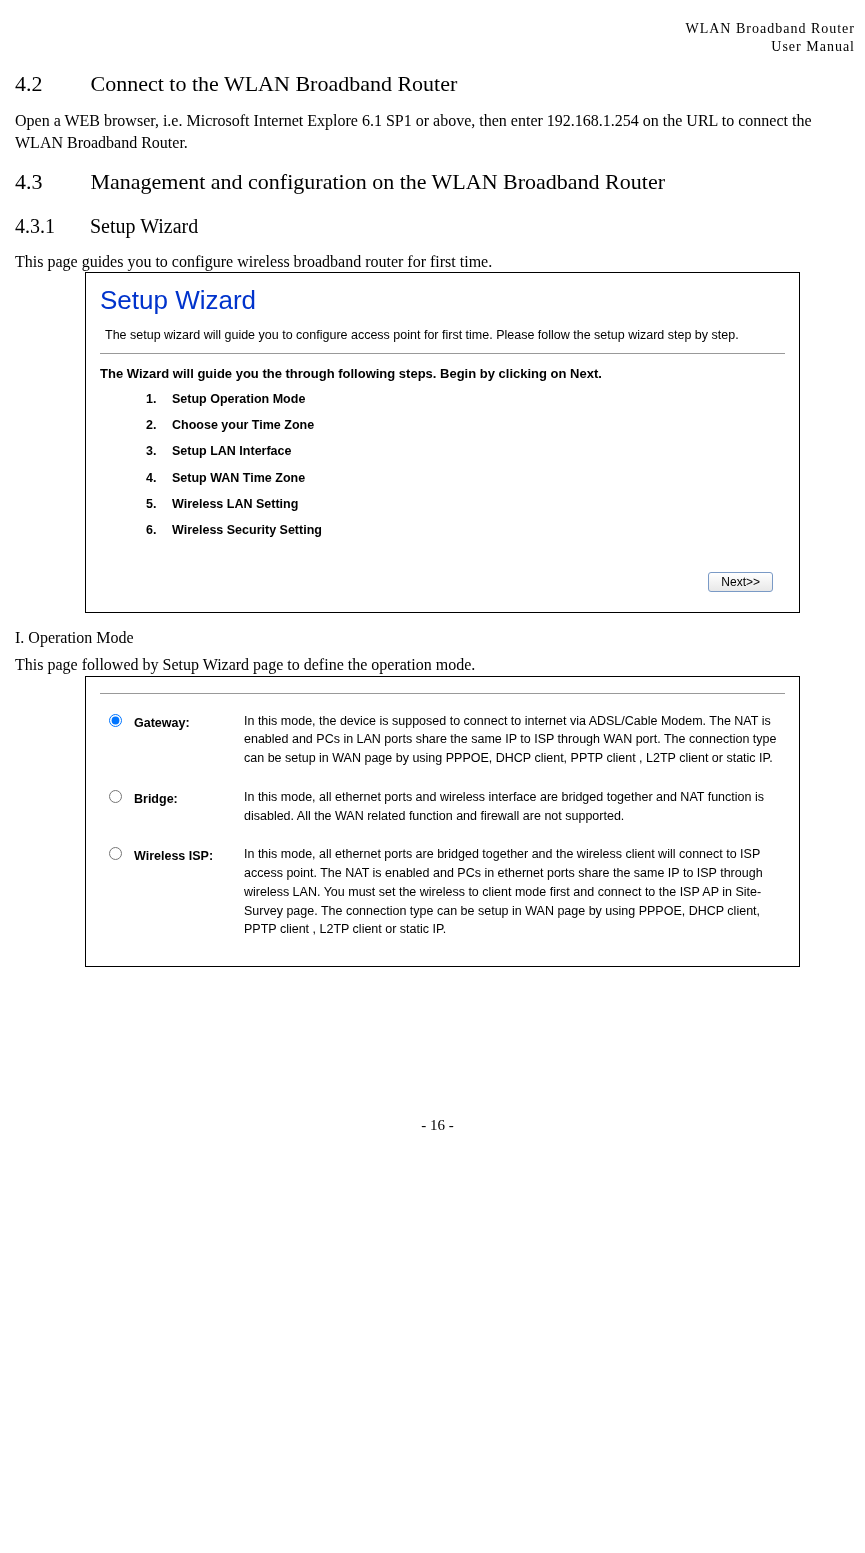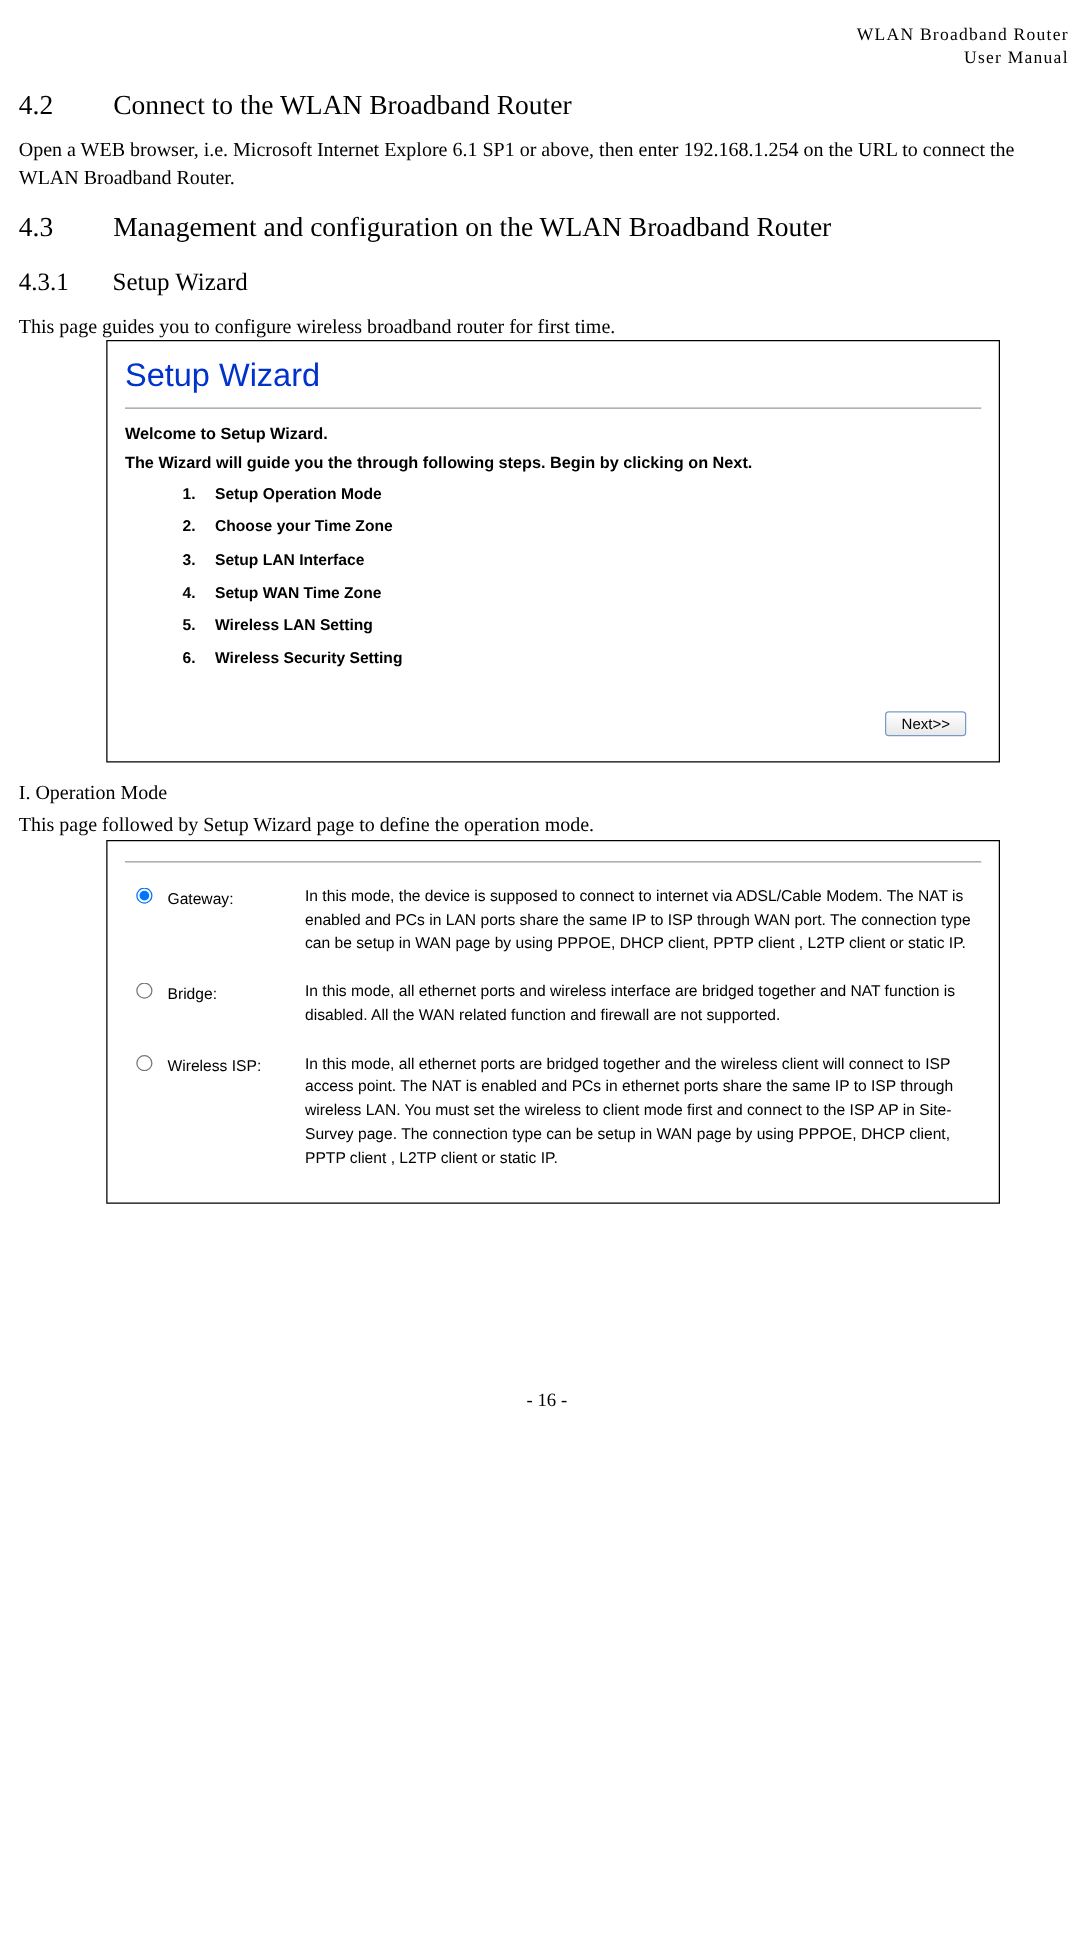--- a/index.html
+++ b/index.html
@@ -107,21 +107,21 @@
       vertical-align: top;
       padding: 6px 8px 14px 4px;
       line-height: 1.5;
     }
     .op-mode-table td.radio-cell {
       width: 22px;
       padding-top: 8px;
     }
     .op-mode-table td.label-cell {
       width: 110px;
-      font-weight: normal;
+      font-weight: bold;
       padding-top: 8px;
     }
     input[type="radio"] {
       margin: 0;
     }
     .bottom-btn-row {
       padding: 10px 0 4px 2px;
     }
     .footer {
       text-align: center;
@@ -152,22 +152,22 @@
 
 <h3>
   <span class="num">4.3.1</span>
   <span>Setup Wizard</span>
 </h3>
 
 <p class="body" style="margin-bottom:0">This page guides you to configure wireless broadband router for first time.</p>
 
 <div class="screenshot-box">
   <div class="sw-title">Setup Wizard</div>
+  <div class="sw-desc">The setup wizard will guide you to configure access point for first time. Please follow the setup wizard step by step.</div>
   <hr class="sep">
-  <div class="sw-bold">Welcome to Setup Wizard.</div>
   <div class="sw-bold">The Wizard will guide you the through following steps. Begin by clicking on Next.</div>
   <ol class="steps">
     <li>Setup Operation Mode</li>
     <li>Choose your Time Zone</li>
     <li>Setup LAN Interface</li>
     <li>Setup WAN Time Zone</li>
     <li>Wireless LAN Setting</li>
     <li>Wireless Security Setting</li>
   </ol>
   <div class="btn-row">

